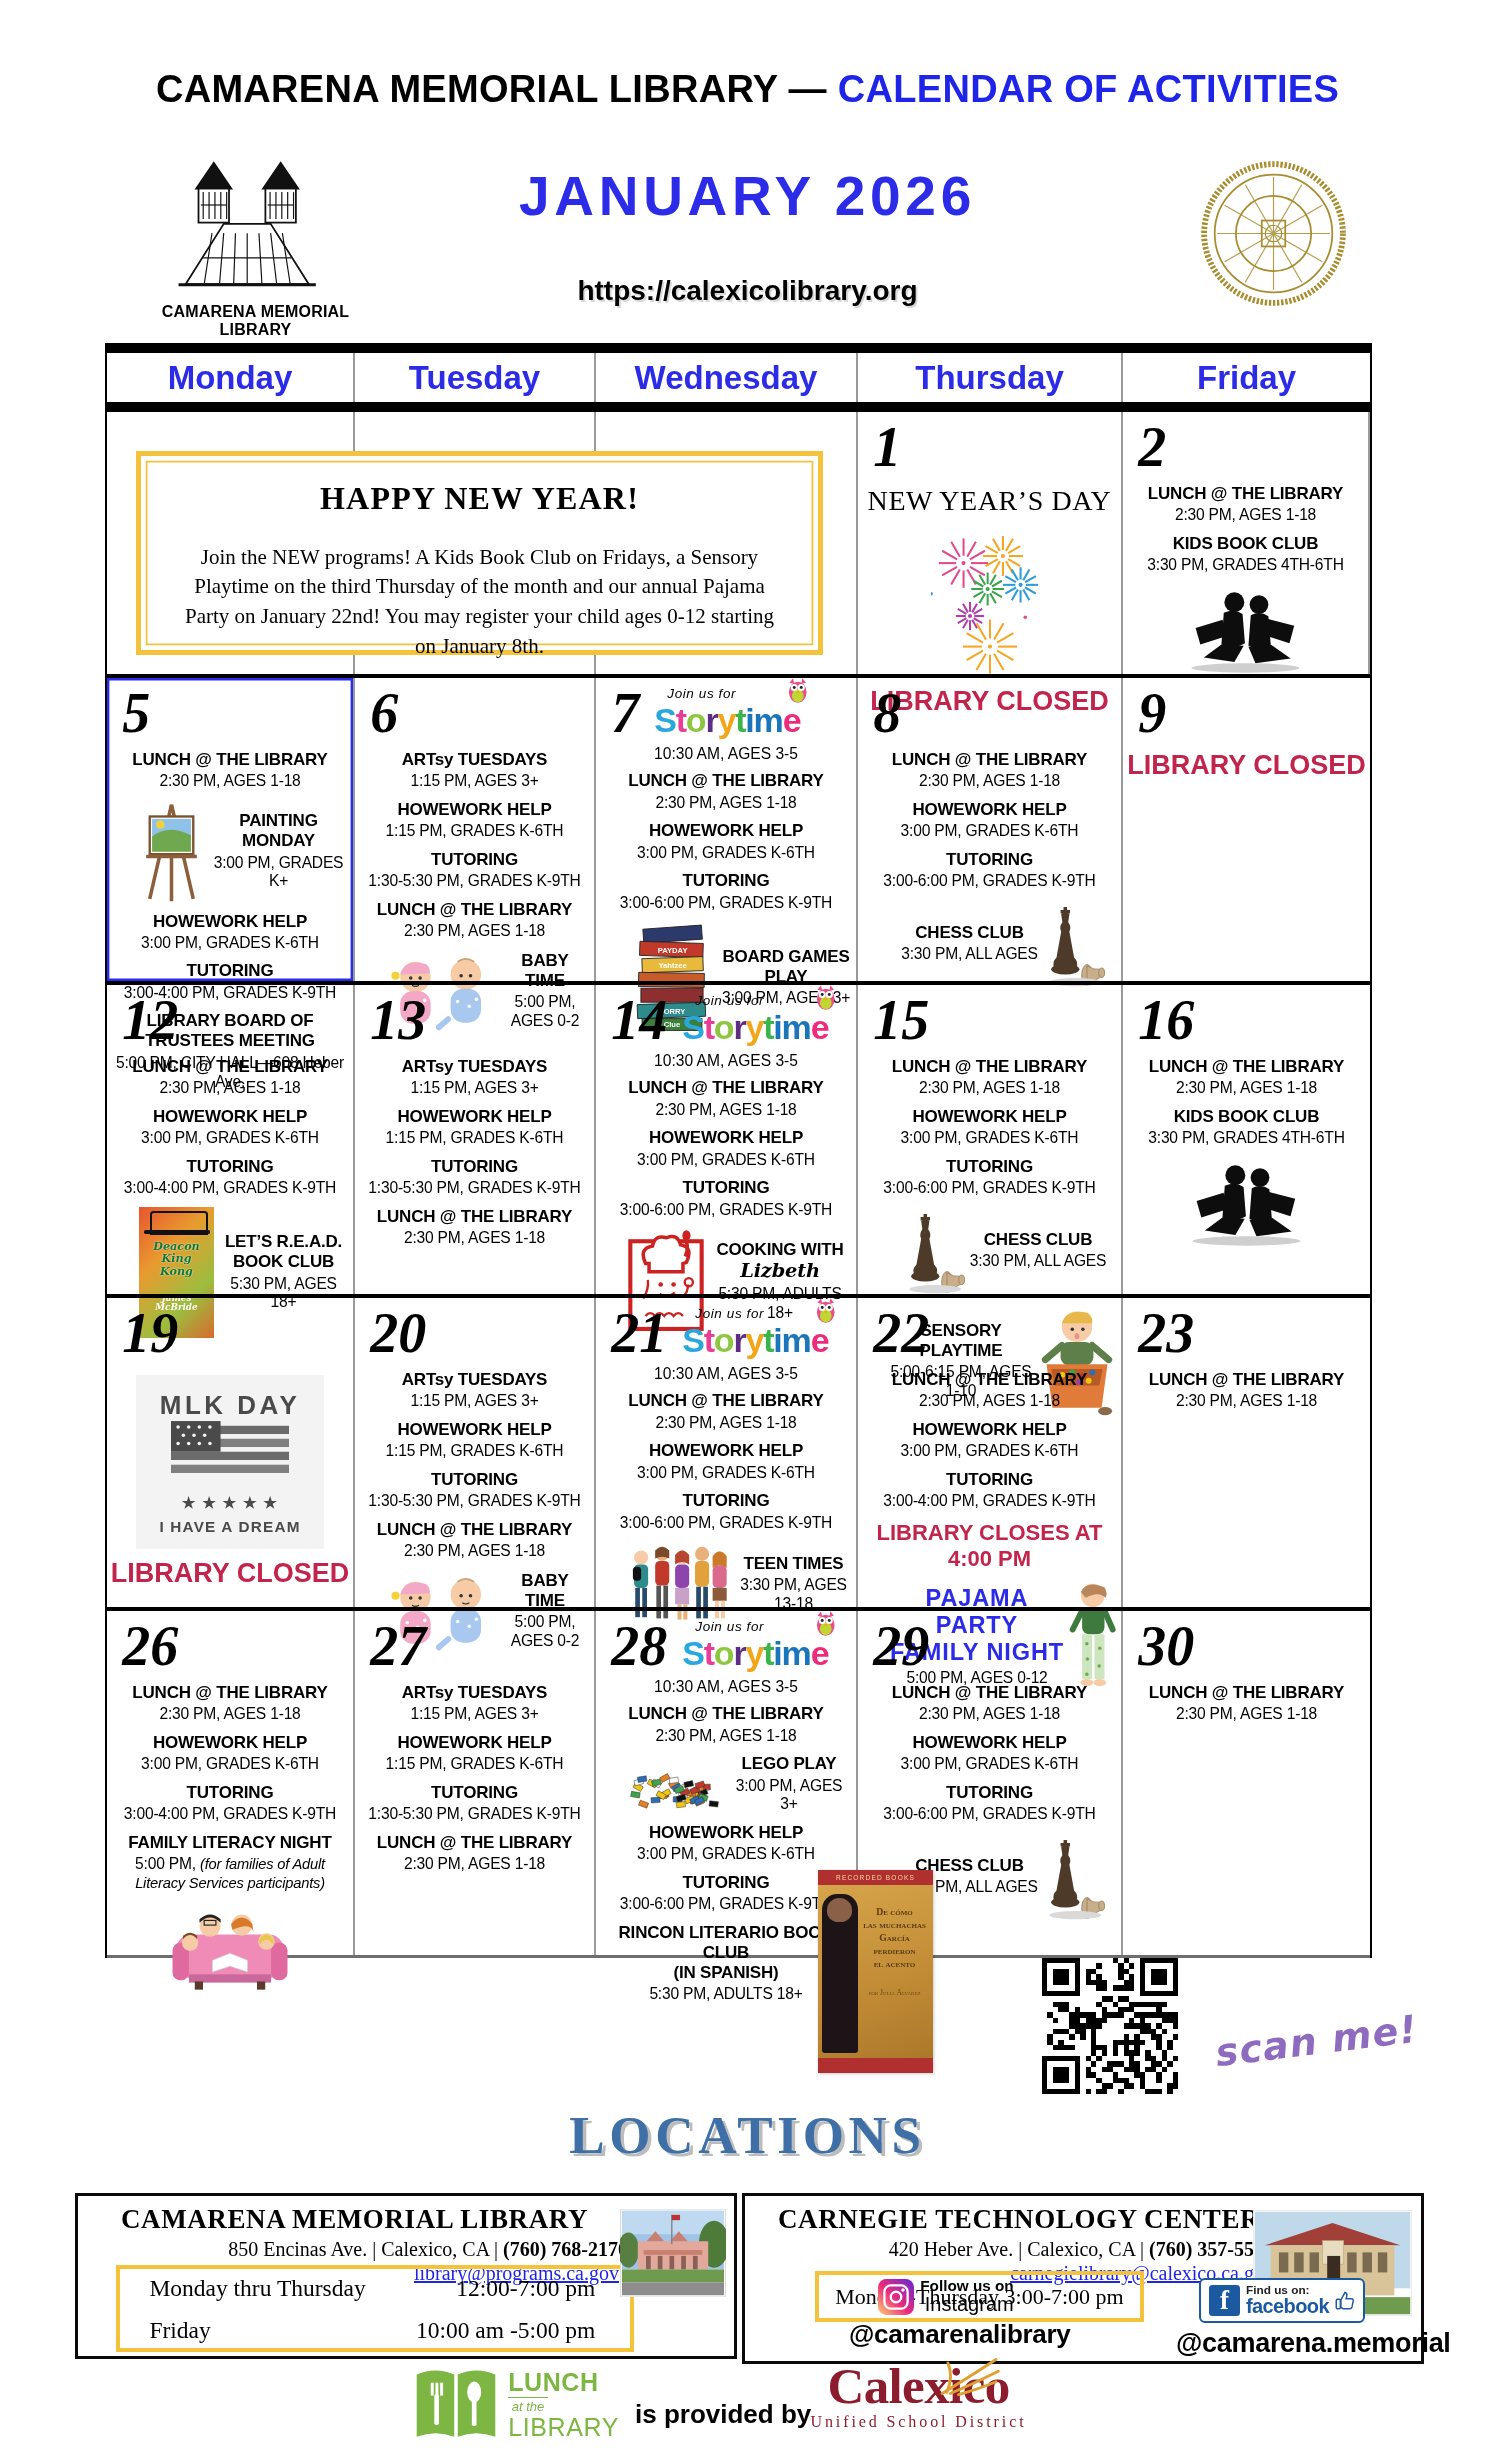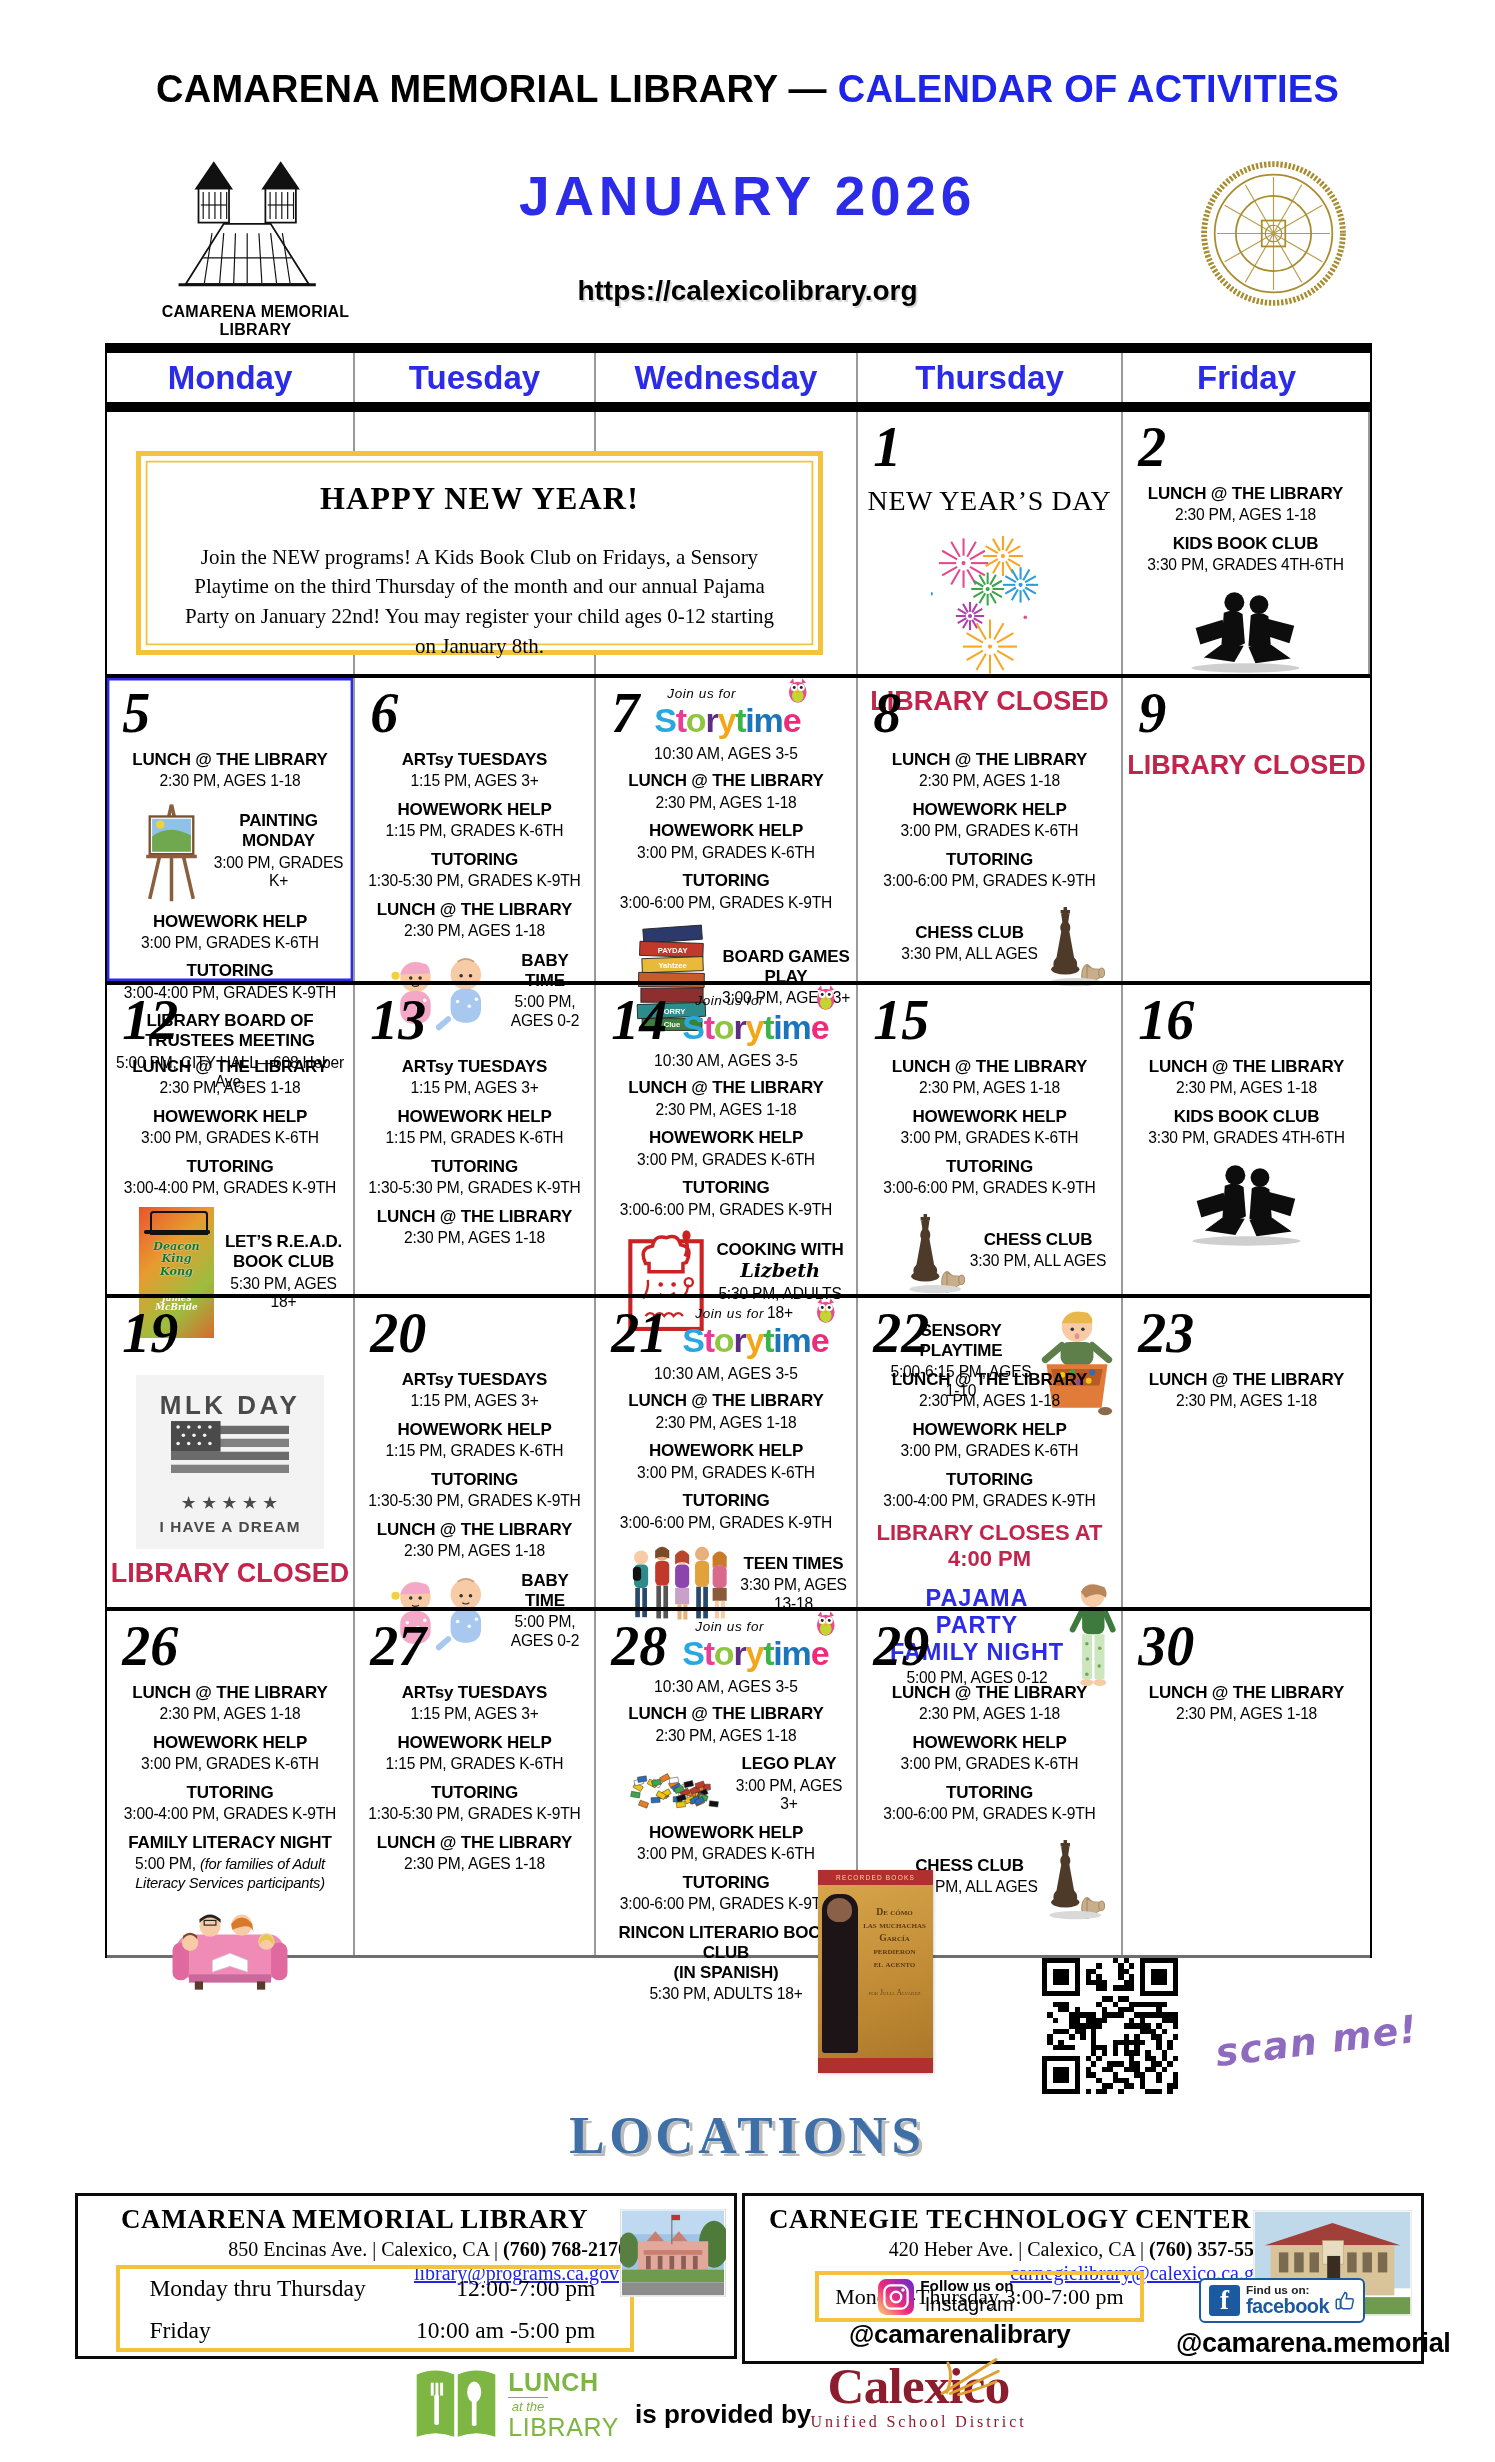--- a/index.html
+++ b/index.html
@@ -92,21 +92,21 @@
           transform:rotate(-7deg);font-family:"DejaVu Sans",sans-serif;letter-spacing:1.2px;}
 
   
   .lochead{position:absolute;top:2105px;left:0;width:100%;text-align:center;font-family:"Liberation Serif",serif;
            font-size:53px;font-weight:bold;color:#3E6FA6;letter-spacing:4.7px;text-shadow:3.5px 2.9px 0 #bcbcbc;}
   .locbox{position:absolute;box-sizing:border-box;border:3.5px solid #0a0a0a;background:#fff;font-family:"Liberation Serif",serif;}
   #locleft{left:75px;top:2193px;width:662px;height:166px;}
   #locright{left:742px;top:2193px;width:682px;height:171px;}
   .locname{font-size:27px;font-weight:bold;text-align:center;margin-top:8.2px;letter-spacing:0.6px;}
   #locleft .locname{width:553px;}
-  #locright .locname{width:100%;text-align:left;padding-left:24px;box-sizing:border-box;}
+  #locright .locname{width:100%;text-align:left;padding-left:33px;box-sizing:border-box;}
   .locaddr{font-size:20px;text-align:right;margin-top:2.4px;}
   #locleft .locaddr{width:550px;} #locright .locaddr{width:529px;}
   .locmail{font-size:20px;text-align:right;margin-top:1.2px;}
   #locleft .locmail{width:550px;} #locright .locmail{width:529px;}
   .locmail a{color:#1F25E8;}
   .hoursbox{position:absolute;border:4.7px solid #F5C33B;box-sizing:border-box;margin-left:16px;}
   #locleft .hoursbox{left:22.4px;top:69px;width:518px;height:87px;font-size:23.5px;}
   .hrow{display:flex;justify-content:space-between;padding:5.9px 35px 0 29px;}
   .hrow.second{padding-top:15.3px;}
   #locright .hoursbox{left:54px;top:75px;width:329px;height:51px;font-size:22px;display:flex;align-items:center;justify-content:center;}

